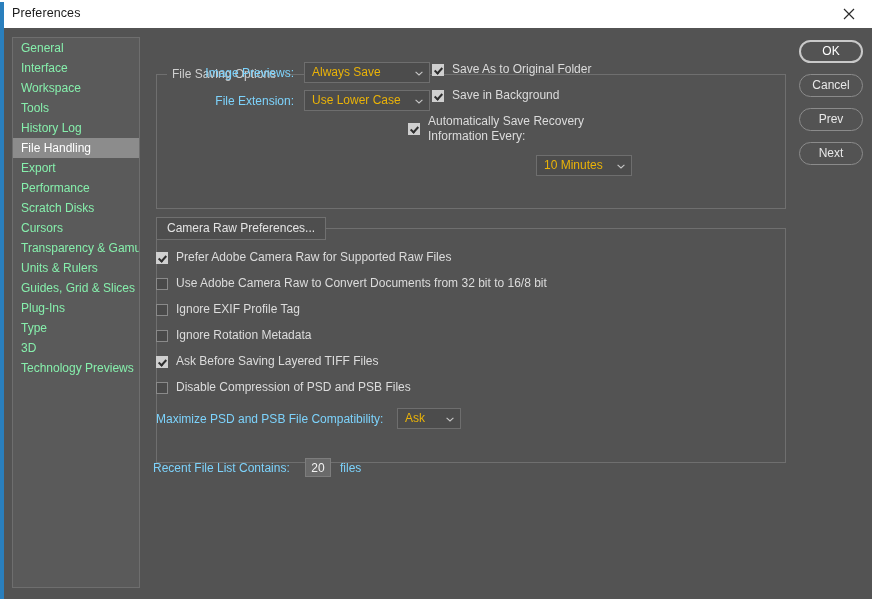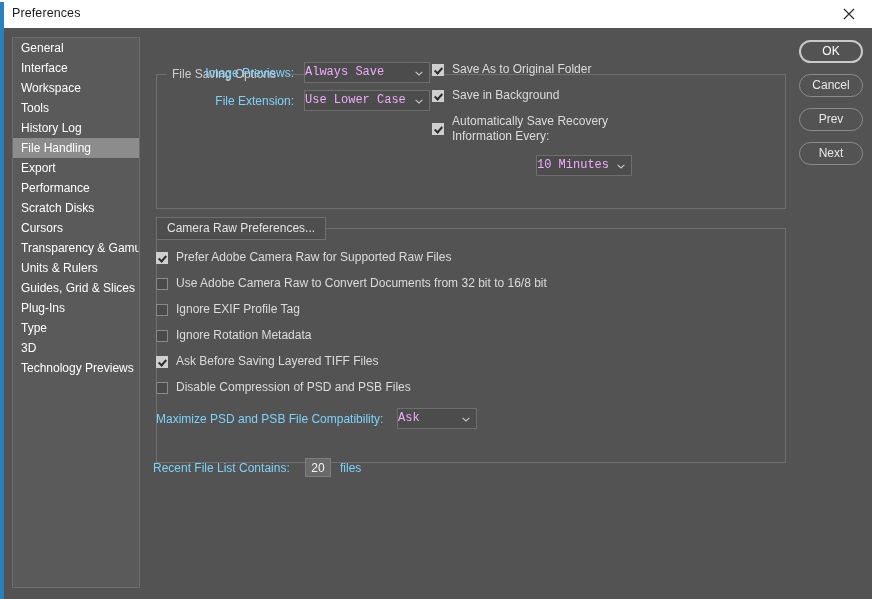--- a/index.html
+++ b/index.html
@@ -76,21 +76,21 @@
     background: #5a5a5a;
     border: 1px solid #6e6e6e;
     box-sizing: border-box;
     overflow: hidden;
   }
   .side-item {
     height: 20px;
     line-height: 20px;
     padding-left: 8px;
     font-size: 12px;
-    color: #ffffff;
+    color: #86efac;
     white-space: nowrap;
     cursor: default;
   }
   .side-item.selected {
     background: #8c8c8c;
     color: #ffffff;
   }
 
   
   .btn-col {
@@ -148,27 +148,26 @@
   }
   .lbl.right { text-align: right; }
 
   
   .dd {
     position: absolute;
     height: 21px;
     background: #4c4c4c;
     border: 1px solid #6e6e6e;
     box-sizing: border-box;
-    color: #f0abfc;
+    color: #eab308;
     font-size: 12px;
     line-height: 19px;
-    padding-left: 0;
-    white-space: nowrap;
-    cursor: default;
-    font-family: Liberation Mono, monospace;
+    padding-left: 7px;
+    white-space: nowrap;
+    cursor: default;
   }
   .dd .chev {
     position: absolute;
     right: 6px;
     top: 50%;
     margin-top: -2px;
     width: 8px; height: 5px;
   }
   .dd .chev svg { display: block; }
 
@@ -316,21 +315,21 @@
     <div class="cbrow" style="left:428px; top:34px;">
       <span class="cbox on"></span>
       <span class="cbtext">Save As to Original Folder</span>
     </div>
 
     <div class="cbrow" style="left:428px; top:60px;">
       <span class="cbox on"></span>
       <span class="cbtext">Save in Background</span>
     </div>
 
-    <div class="cbrow" style="left:428px; top:86px;">
+    <div class="cbrow" style="left:404px; top:86px;">
       <span class="cbox on" style="margin-top:9px;"></span>
       <span class="cbtext">
         <span class="l2">Automatically Save Recovery</span>
         <span class="l2">Information Every:</span>
       </span>
     </div>
 
     <div class="dd" style="left:532px; top:127px; width:96px;">
       <span>10 Minutes</span>
       <span class="chev">
@@ -370,21 +369,21 @@
       <span class="cbox on"></span>
       <span class="cbtext">Ask Before Saving Layered TIFF Files</span>
     </div>
 
     <div class="cbrow" style="left:152px; top:352px;">
       <span class="cbox"></span>
       <span class="cbtext">Disable Compression of PSD and PSB Files</span>
     </div>
 
     <div class="lbl" style="left:152px; top:384px;">Maximize PSD and PSB File Compatibility:</div>
-    <div class="dd" style="left:393px; top:380px; width:80px;">
+    <div class="dd" style="left:393px; top:380px; width:64px;">
       <span>Ask</span>
       <span class="chev">
         <svg width="8" height="5" viewBox="0 0 8 5">
             <path d="M0.6 0.8 L4 4 L7.4 0.8" stroke="#c8c8c8" stroke-width="1.1" fill="none"></path>
           </svg>
       </span>
     </div>
 
     <div class="lbl" style="left:149px; top:433px;">Recent File List Contains:</div>
     <div class="numinput" style="left:301px; top:430px;">20</div>

